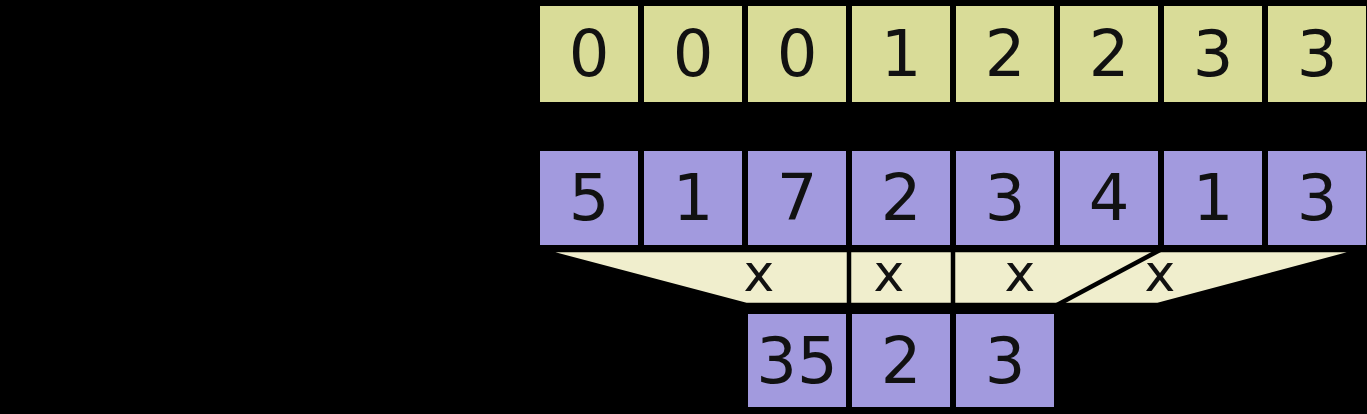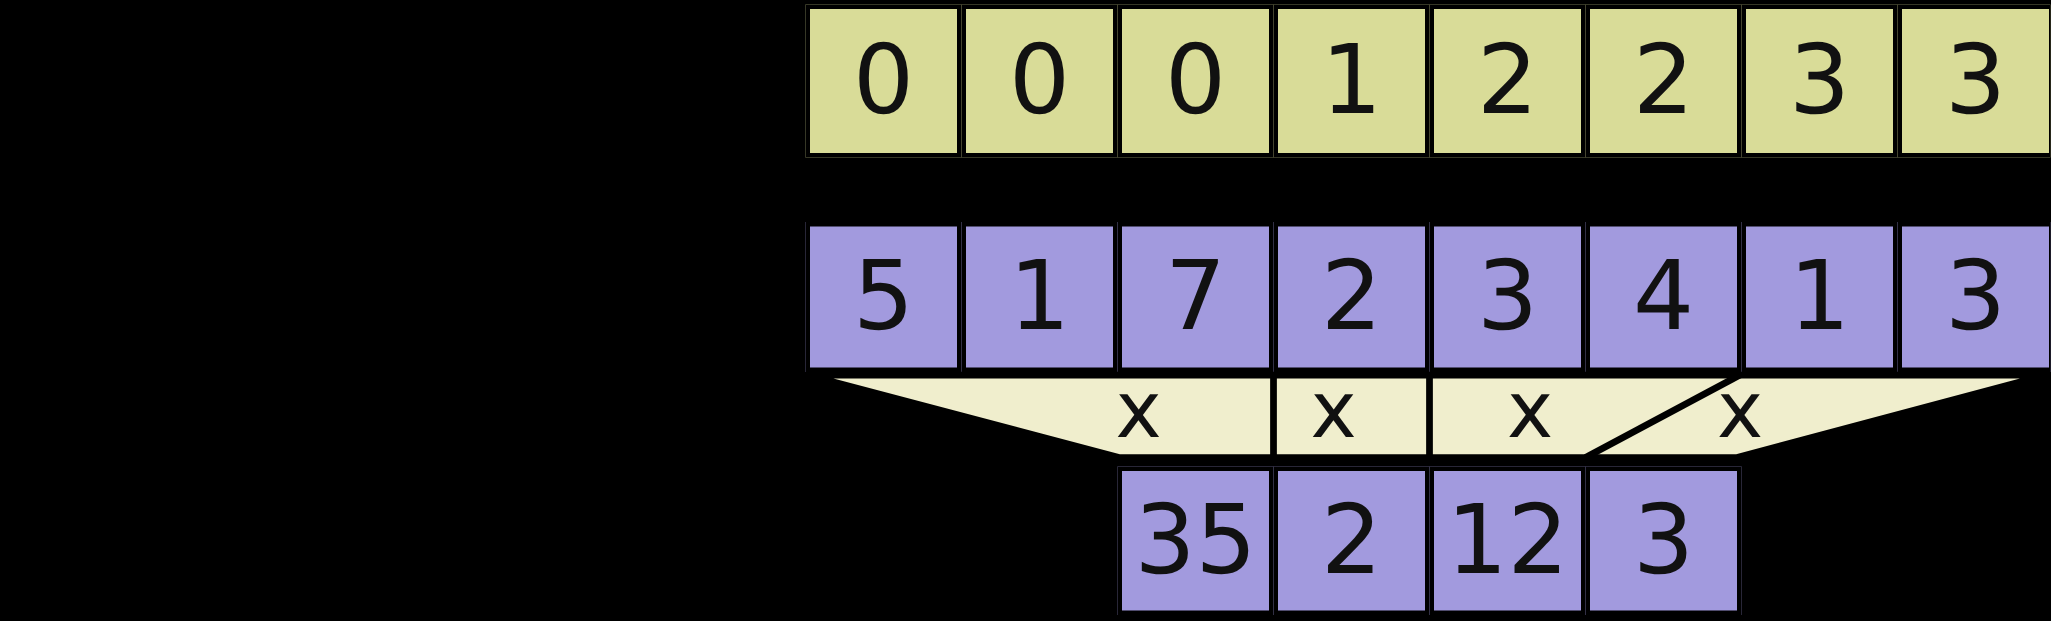--- a/index.html
+++ b/index.html
@@ -95,17 +95,16 @@
     <line class="funnel-divider" x1="1160" y1="250" x2="1057" y2="305"></line>
     <text class="op-label" x="759" y="291">x</text>
     <text class="op-label" x="889" y="291">x</text>
     <text class="op-label" x="1020" y="291">x</text>
     <text class="op-label" x="1160" y="291">x</text>
   </svg>
 
   <div class="row results-row">
     <div class="cell">35</div>
     <div class="cell">2</div>
-    <div class="cell">12</div>
     <div class="cell">3</div>
   </div>
 
 </div>
 
 </body></html>

